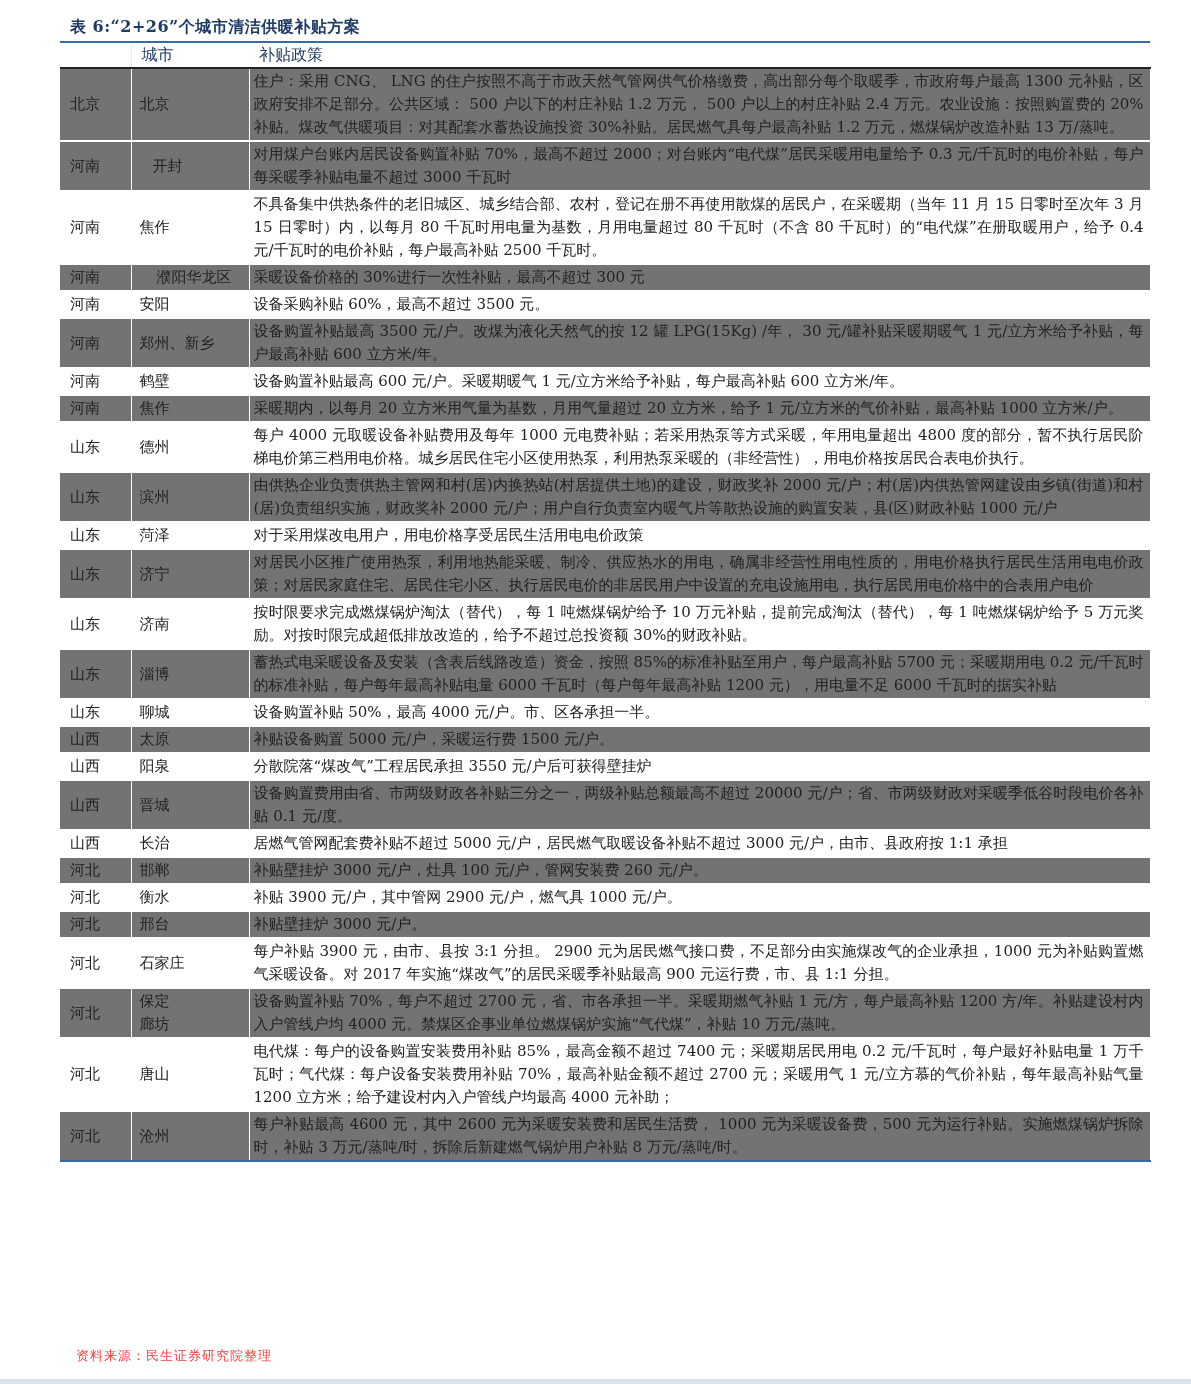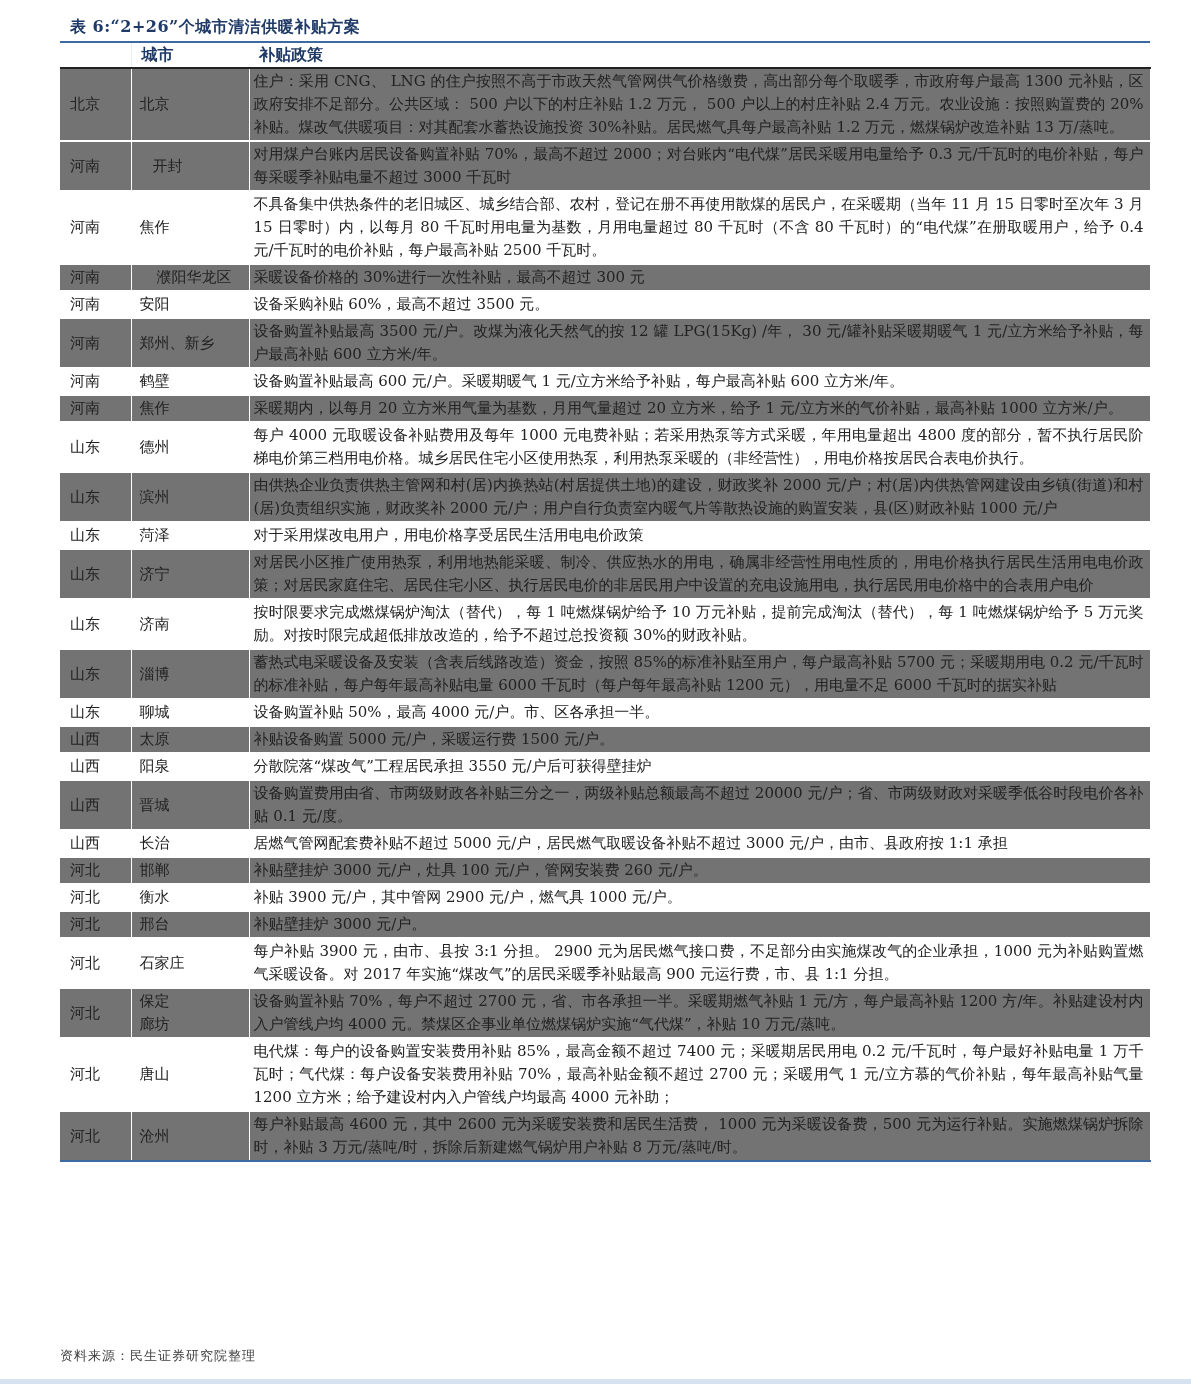--- a/index.html
+++ b/index.html
@@ -4,32 +4,32 @@
 <style>
   html, body { margin:0; padding:0; background:#ffffff; }
   body { width:1191px; height:1384px; position:relative; overflow:hidden;
          font-family: "DejaVu Serif", "Liberation Serif", serif; color:#222; }
   .title { position:absolute; left:62px; top:17px; font-size:16px; font-weight:bold;
            color:#1f3a66; font-family:"DejaVu Serif","Liberation Serif",serif; letter-spacing:0.5px;margin-left:8px; }
   .table-wrap { position:absolute; left:60px; top:41px; width:1090px; }
   .top-rule { height:2px; background:#3a6aa0; }
   table { border-collapse:collapse; width:1090px; table-layout:fixed; }
   col.c1 { width:71px; } col.c2 { width:118px; } col.c3 { width:901px; }
-  th { text-align:left; font-weight:bold; font-size:16px; color:#1f3a66;
+  th { text-align:left; font-weight:normal; font-size:16px; color:#1f3a66;
        height:24px; padding:0 0 0 10px; border-bottom:2px solid #222; }
   th.h1 { border-right:1px solid #e8eef5; }
   td { font-size:15px; line-height:23px; vertical-align:middle; padding:1px 0 1px 10px;
        border-right:1px solid #ffffff; }
   td.prov { padding-left:10px; }
   td.city { padding-left:8px; }
   td.policy { padding:1px 6px 1px 4px; text-align:justify; }
   tr.shaded td { background:#737373; }
   tr.row td { border-bottom:2px solid #ffffff; }
   tr.last td { border-bottom:2px solid #3a6aa0; }
-  .source { position:absolute; left:60px; top:1347px; font-size:13px; color:#404040;
+  .source { position:absolute; left:76px; top:1347px; font-size:13px; color:#ef4444;
             letter-spacing:1px; }
   .bottom-strip { position:absolute; left:0; top:1379px; width:1191px; height:5px; background:#d6e2ee; }
 </style>
 </head>
 <body>
 
 <div class="title">表 6:“2+26”个城市清洁供暖补贴方案</div>
 
 <div class="table-wrap">
   <div class="top-rule"></div>

